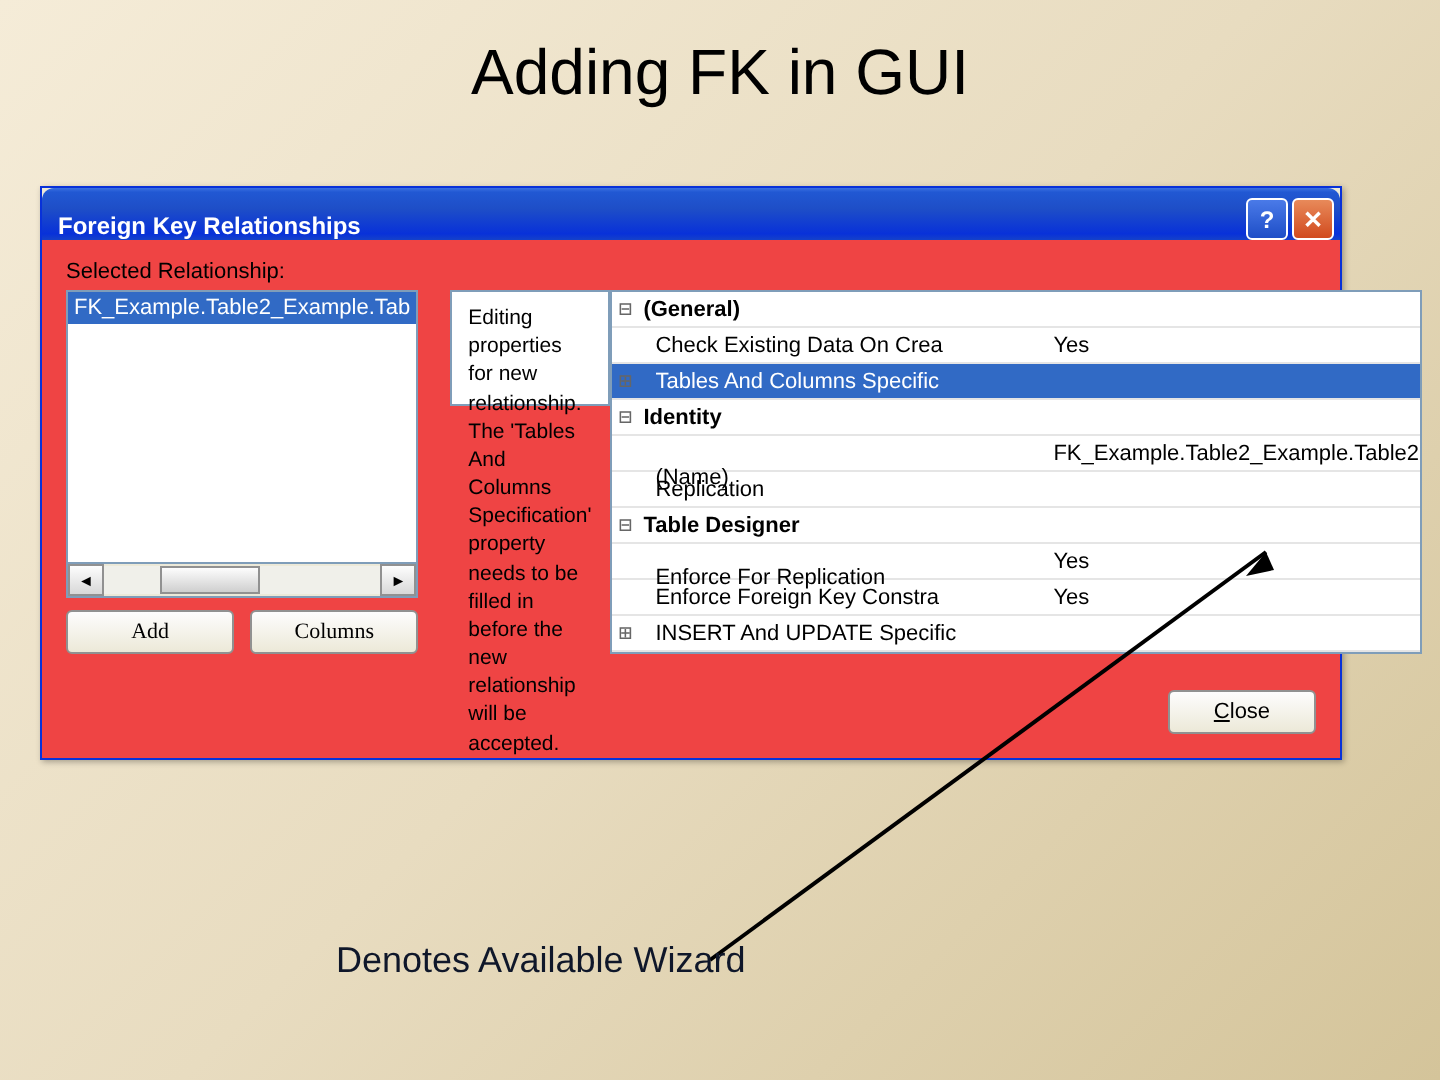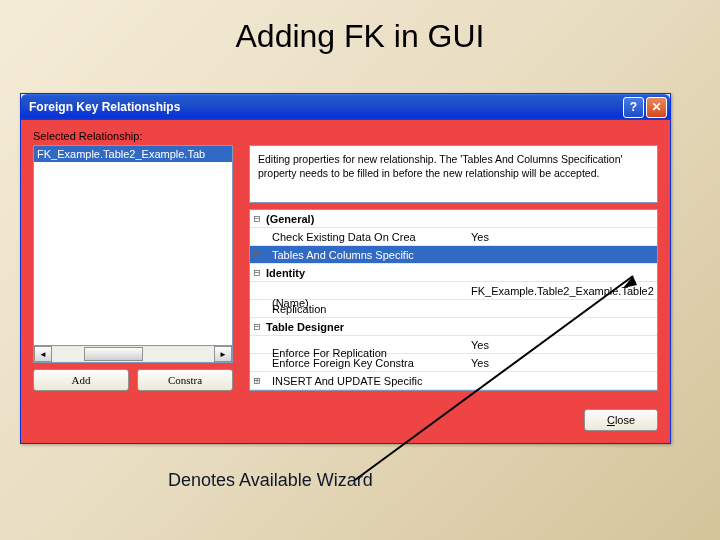--- a/index.html
+++ b/index.html
@@ -1,36 +1,36 @@
 <!DOCTYPE html>
 <html><head>
 <meta charset="utf-8">
 <style>
 html,body{margin:0;padding:0;width:720px;height:540px;font-family:Tahoma,Arial,sans-serif;font-size:11px;overflow:hidden}
 body{background:linear-gradient(135deg,#f5ecd8 0%,#e8dcc0 50%,#d4c49a 100%)}
 .slide-title{font-family:Arial,sans-serif;font-size:32px;color:#000;text-align:center;padding:18px 0 8px 0;font-weight:normal}
 .dialog{position:absolute;left:20px;top:93px;width:649px;border:1px solid #0831d9;background:#ece9d8;box-shadow:1px 1px 3px rgba(0,0,0,0.3)}
-.titlebar{height:26px;background:linear-gradient(to bottom,#3a6fe0 0%,#2158d3 8%,#1e4ec7 40%,#0831d9 88%,#1541c9 100%);display:flex;align-items:center;padding:0 3px 0 8px;border-radius:6px 6px 0 0}
+.titlebar{height:26px;background:linear-gradient(to bottom,#3a6fe0 0%,#2158d3 8%,#1e4ec7 40%,#0831d9 88%,#1541c9 100%);display:flex;align-items:flex-end;padding:0 3px 0 8px;border-radius:6px 6px 0 0}
 .titlebar-text{color:#fff;font-weight:bold;font-size:12px;flex:1}
 .tb-btn{width:19px;height:19px;margin-left:2px;border:1px solid #fff;border-radius:3px;display:flex;align-items:center;justify-content:center;color:#fff;font-weight:bold;font-size:12px;cursor:pointer}
 .tb-help{background:linear-gradient(to bottom,#4a7ae8,#1e4ec7)}
 .tb-close{background:linear-gradient(to bottom,#e88a5a,#d14a1e)}
 .dialog-body{padding:10px 12px 12px 12px;background:#ef4444}
 .sel-label{margin-bottom:3px}
 .columns{display:flex;gap:16px}
 .leftcol{width:200px;display:flex;flex-direction:column}
 .listbox{flex:1;background:#fff;border:1px solid #7f9db9;height:222px;overflow:hidden}
 .list-item{background:#316ac5;color:#fff;padding:2px 3px;white-space:nowrap;overflow:hidden}
 .hscroll{height:16px;background:#ece9d8;border:1px solid #7f9db9;border-top:none;display:flex;align-items:center}
 .hs-btn{width:16px;height:14px;background:linear-gradient(#fdfdfd,#d8d8d8);border:1px solid #919191;display:flex;align-items:center;justify-content:center;font-size:8px;cursor:pointer}
 .hs-track{flex:1;background:#f0f0ea;height:14px;position:relative}
 .hs-thumb{position:absolute;left:20%;width:35%;height:12px;top:0;background:linear-gradient(#fdfdfd,#cfcfcf);border:1px solid #919191}
 .btnrow{display:flex;gap:8px;margin-top:6px}
 .winbtn{flex:1;height:22px;background:linear-gradient(#fdfdfd,#ece9d8);border:1px solid #919191;border-radius:3px;cursor:pointer;font-size:11px;font-family:Tahoma}
-.rightcol{flex:1;display:flex;flex-direction:column}
+.rightcol{flex:1;display:flex;flex-direction:row}
 .infobox{background:#fff;border:1px solid #7f9db9;padding:6px 8px;font-size:10.5px;line-height:1.35;height:44px;margin-bottom:6px}
 .propgrid{flex:1;background:#fff;border:1px solid #7f9db9;font-size:11px}
 .pg-row{display:flex;border-bottom:1px solid #e5e5e5;height:17px;align-items:center}
 .pg-exp{width:14px;text-align:center;color:#666;font-family:monospace;cursor:pointer}
 .pg-label{flex:0 0 195px;padding-left:2px;white-space:nowrap;overflow:hidden}
 .pg-val{flex:1;padding-left:4px;white-space:nowrap;overflow:hidden;position:relative}
 .pg-cat{font-weight:bold;background:#fff}
 .pg-hl{background:#316ac5;color:#fff}
 .bottom{display:flex;justify-content:flex-end;margin-top:18px}
 .closebtn{width:74px;height:22px;background:linear-gradient(#fdfdfd,#ece9d8);border:1px solid #919191;border-radius:3px;cursor:pointer;font-size:11px;font-family:Liberation Sans, sans-serif}
@@ -58,21 +58,21 @@
         </div>
         <div class="hscroll">
           <div class="hs-btn">◄</div>
           <div class="hs-track">
               <div class="hs-thumb"></div>
             </div>
           <div class="hs-btn">►</div>
         </div>
         <div class="btnrow">
           <button class="winbtn">Add</button>
-          <button class="winbtn">Constra</button>
+          <button class="winbtn">Columns</button>
         </div>
       </div>
       <div class="rightcol">
         <div class="infobox">Editing properties for new relationship. The 'Tables And Columns Specification' property needs to be filled in before the new relationship will be accepted.</div>
         <div class="propgrid" id="propgrid">
             <div class="pg-row">
               <div class="pg-exp">⊟</div>
               <div class="pg-label pg-cat">(General)</div>
               <div class="pg-val"></div>
             </div>

